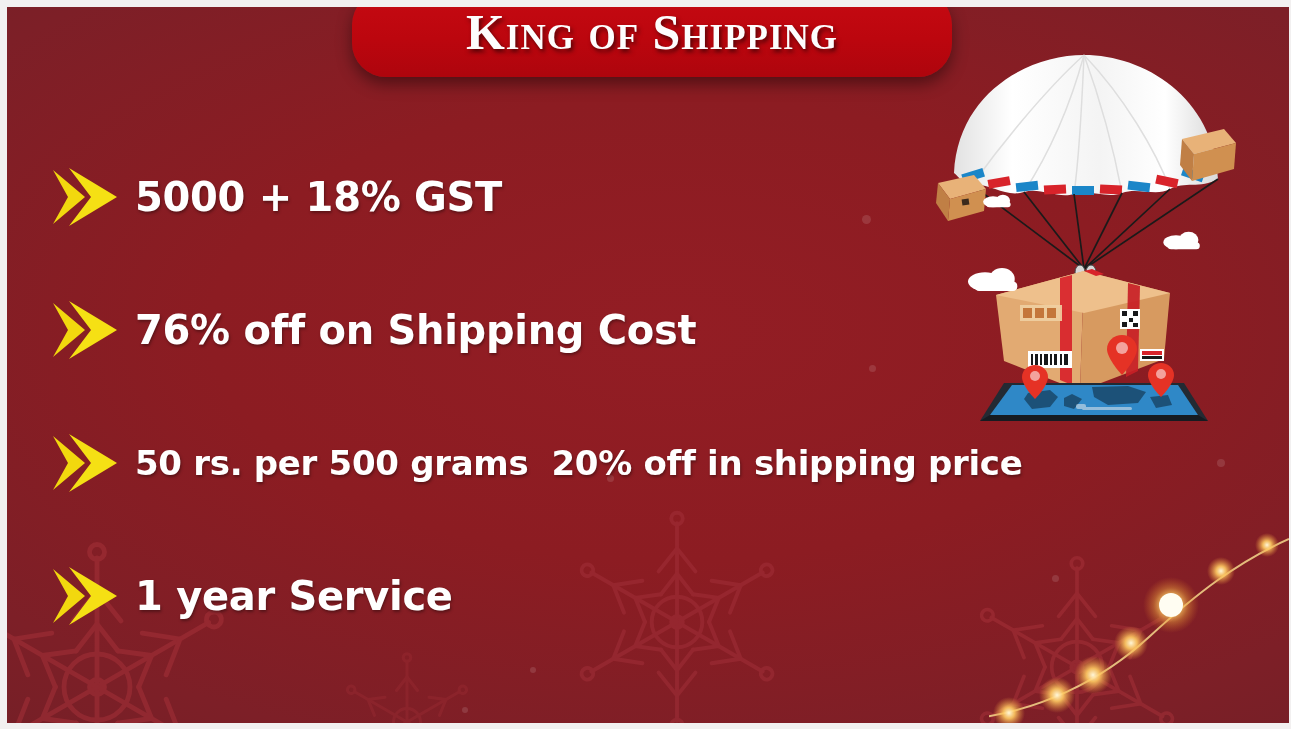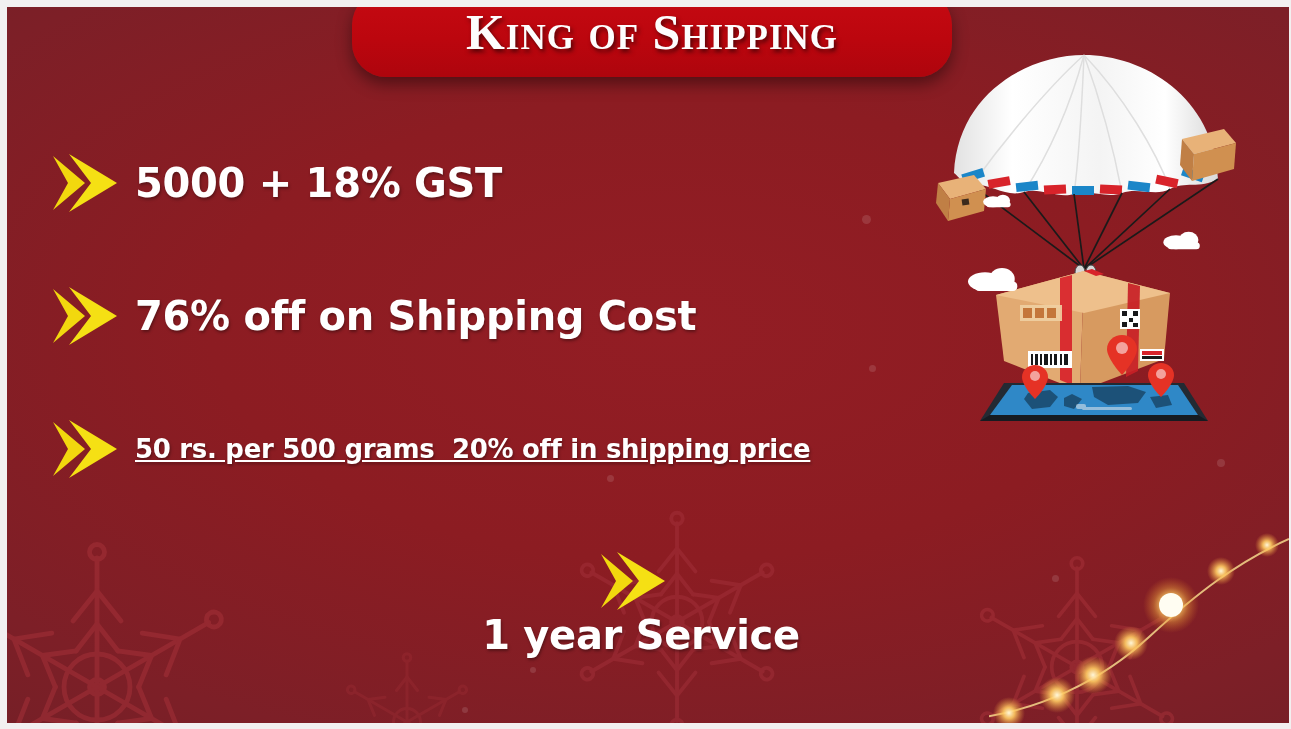--- a/index.html
+++ b/index.html
@@ -47,41 +47,41 @@
     letter-spacing:1px;
     color:#fdfdfd;
     font-variant:small-caps;
     text-shadow:2px 3px 4px rgba(0,0,0,.55);
     white-space:nowrap;
     padding-bottom:4px;
   }
 
   
   .bullets{
-    position:absolute; left:44px; top:144px;
+    position:absolute; left:44px; top:158px;
     width:1180px;
     text-align:right;
   }
   .bullet-row{
     display:flex; align-items:center;
     height:64px;
     margin-bottom:69px;
   }
-  .bullet-row:last-child{ margin-bottom:0;flex-direction:column; }
+  .bullet-row:last-child{ margin-bottom:0; }
   .arrow-icon{ flex:0 0 auto; width:66px; height:62px; margin-right:18px; }
   .bullet-text{
     font-family:"DejaVu Sans", sans-serif;
     font-weight:700;
     font-size:40px;
     color:#ffffff;
     letter-spacing:-.3px;
     white-space:pre;
     text-shadow:1px 2px 3px rgba(0,0,0,.35);
   }
-  .r3 .bullet-text{ font-size:26px;text-decoration:underline; }
+  .r3 .bullet-text{ font-size:34px; }
 
   
   .illustration{ position:absolute; left:925px; top:46px; width:330px; height:375px; }
 
   
   .lights{ position:absolute; right:0; bottom:0; width:300px; height:210px; }
 </style>
 </head>
 <body>
 

